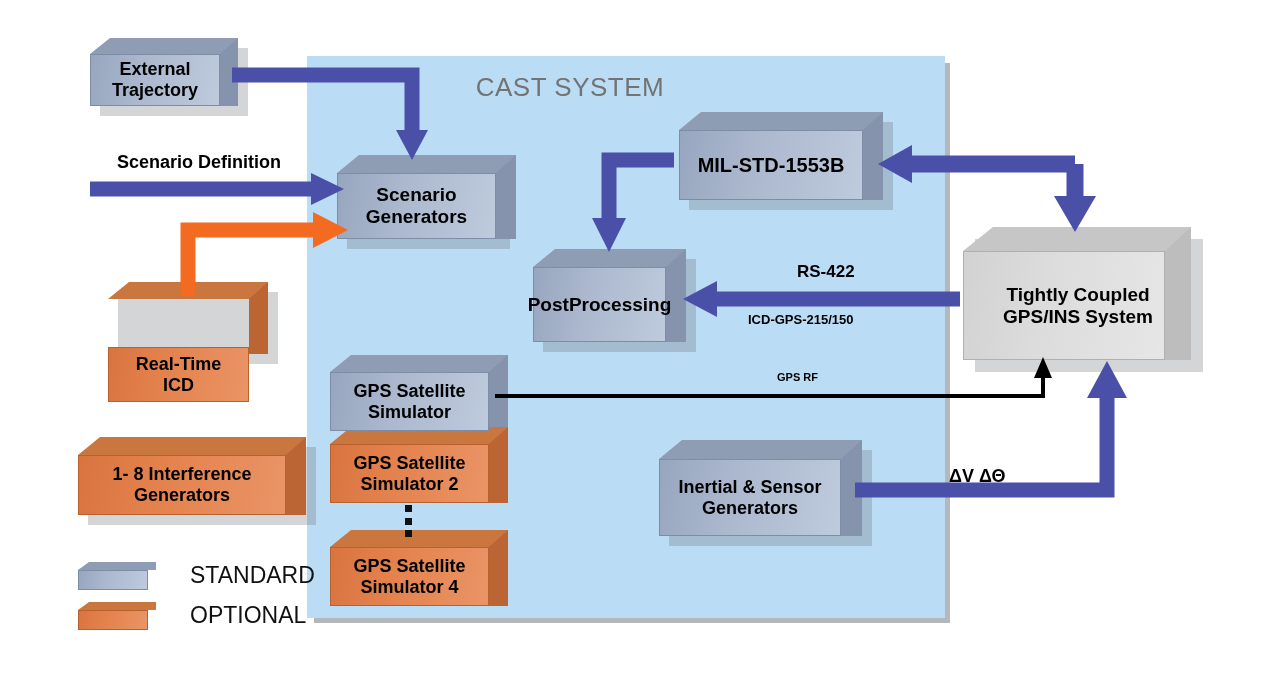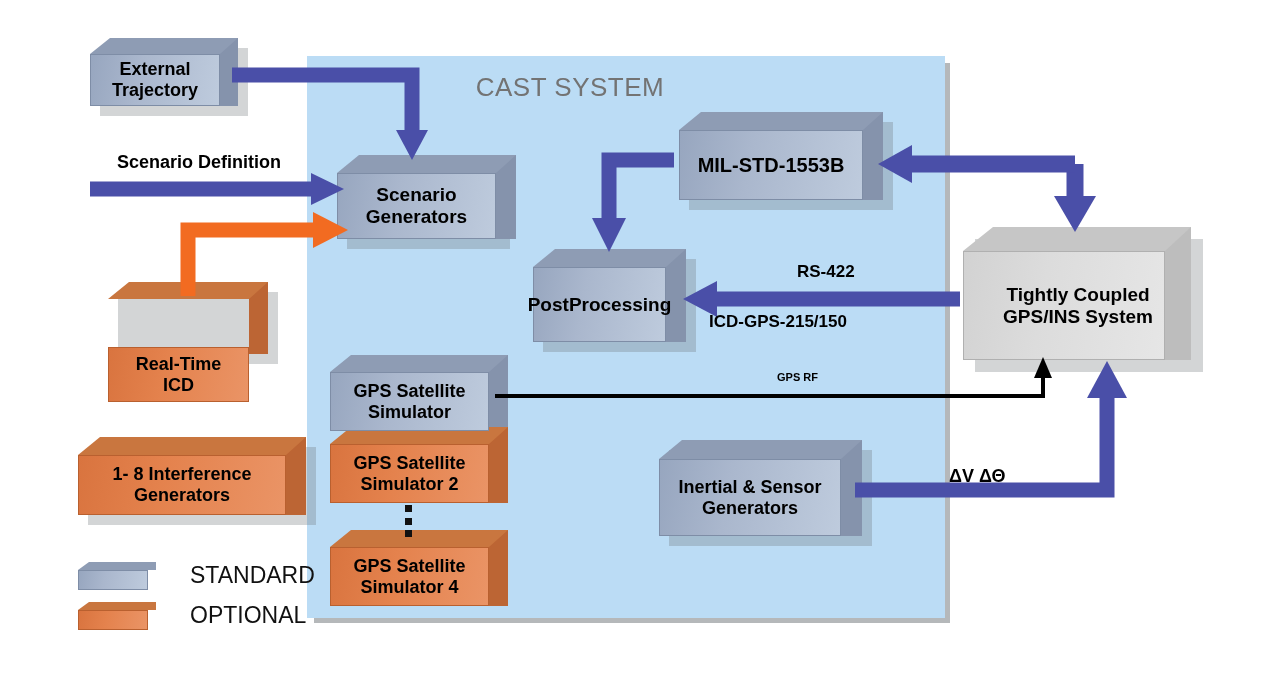--- a/index.html
+++ b/index.html
@@ -233,21 +233,21 @@
     <g>
       <path d="M855,490 L1107,490 L1107,392" stroke="#4a4fa8" stroke-width="15" fill="none"></path>
       <polygon points="1107,361 1087,398 1127,398" fill="#4a4fa8"></polygon>
     </g>
   </svg>
 
   <div class="wlabel" style="left:117px;top:152px;font-size:18px;">Scenario Definition</div>
 
   <div class="wlabel" style="left:797px;top:262px;font-size:17px;">RS-422</div>
 
-  <div class="wlabel" style="left:709px;top:312px;font-size:17px;">ICD-GPS-215/150</div>
+  <div class="wlabel" style="left:748px;top:312px;font-size:13px;">ICD-GPS-215/150</div>
 
   <div class="wlabel" style="left:777px;top:371px;font-size:11px;">GPS RF</div>
 
   <div class="wlabel" style="left:949px;top:466px;font-size:18px;">ΔV ΔΘ</div>
 
   <div class="legend">
 
     <div class="lg-row">
       <div class="lg-chip b-std">
         <div class="top" style="clip-path:polygon(0 8px,11px 0,100% 0,100% 8px);"></div>

